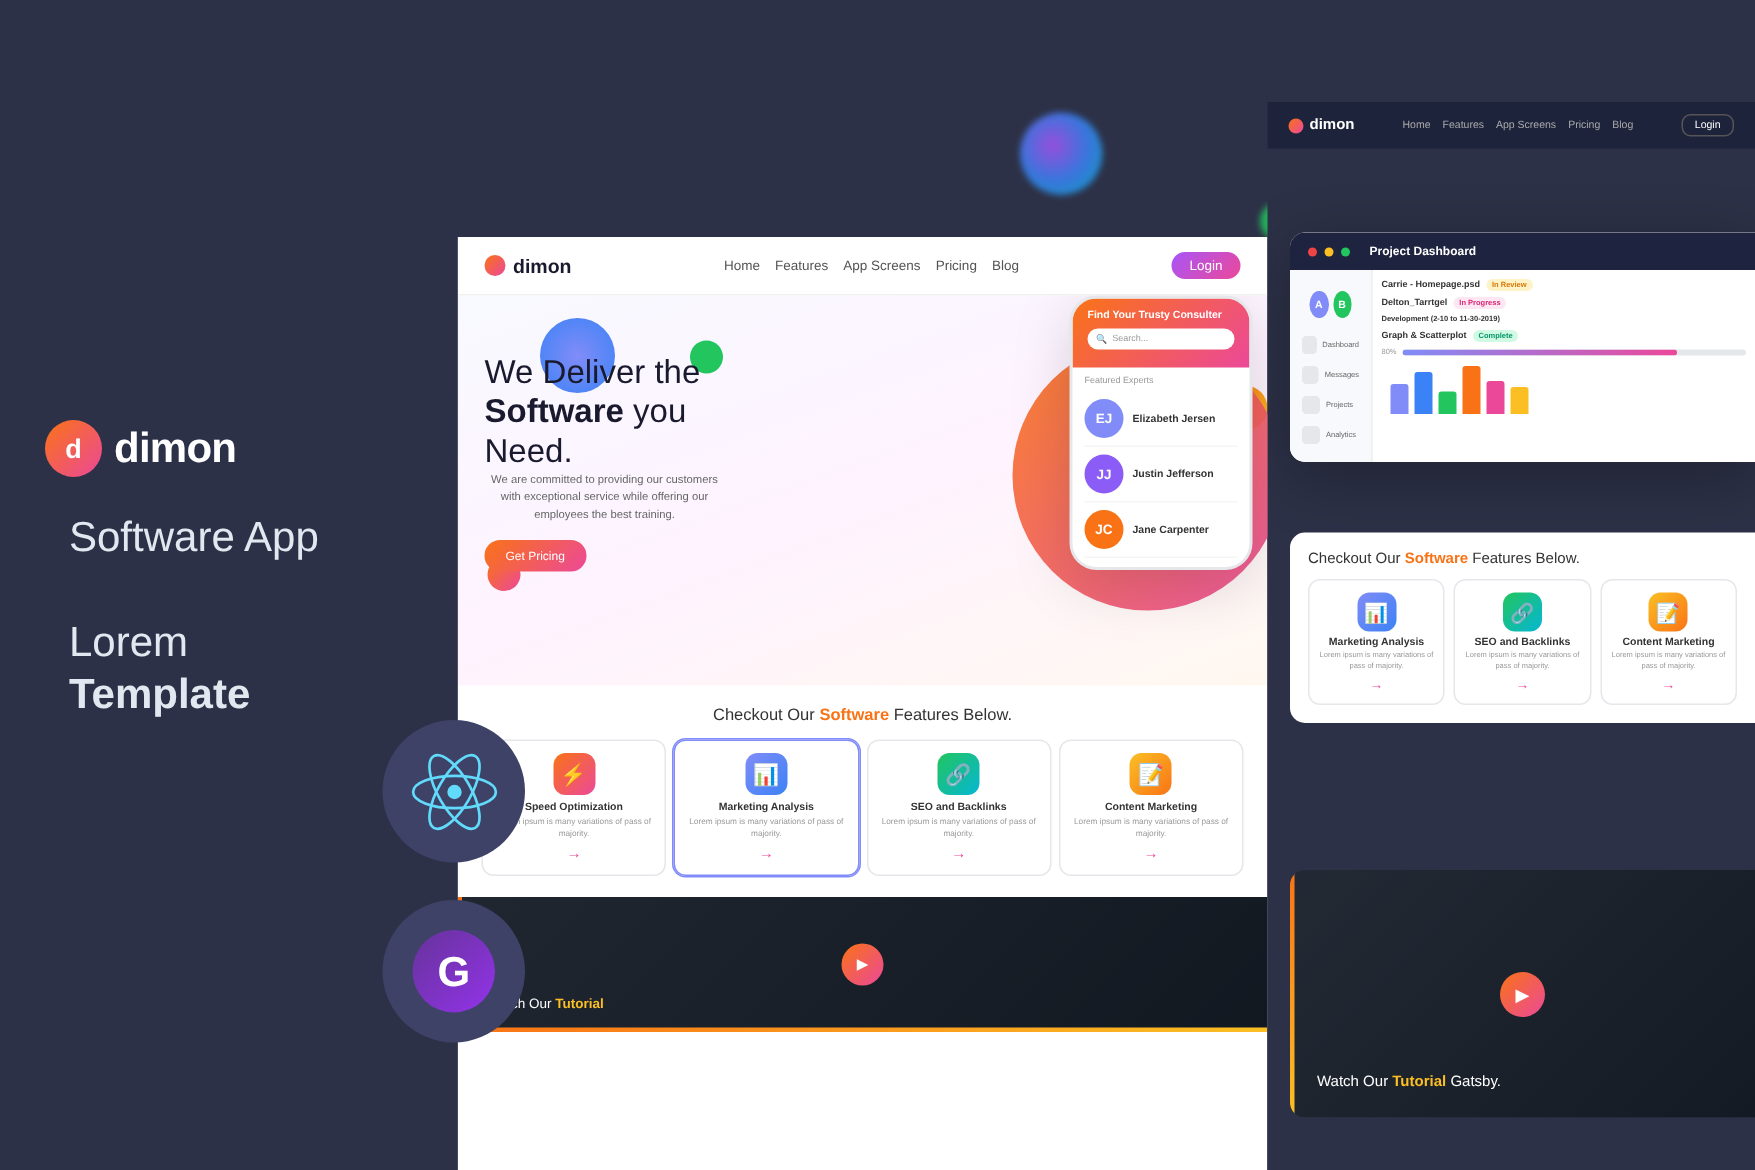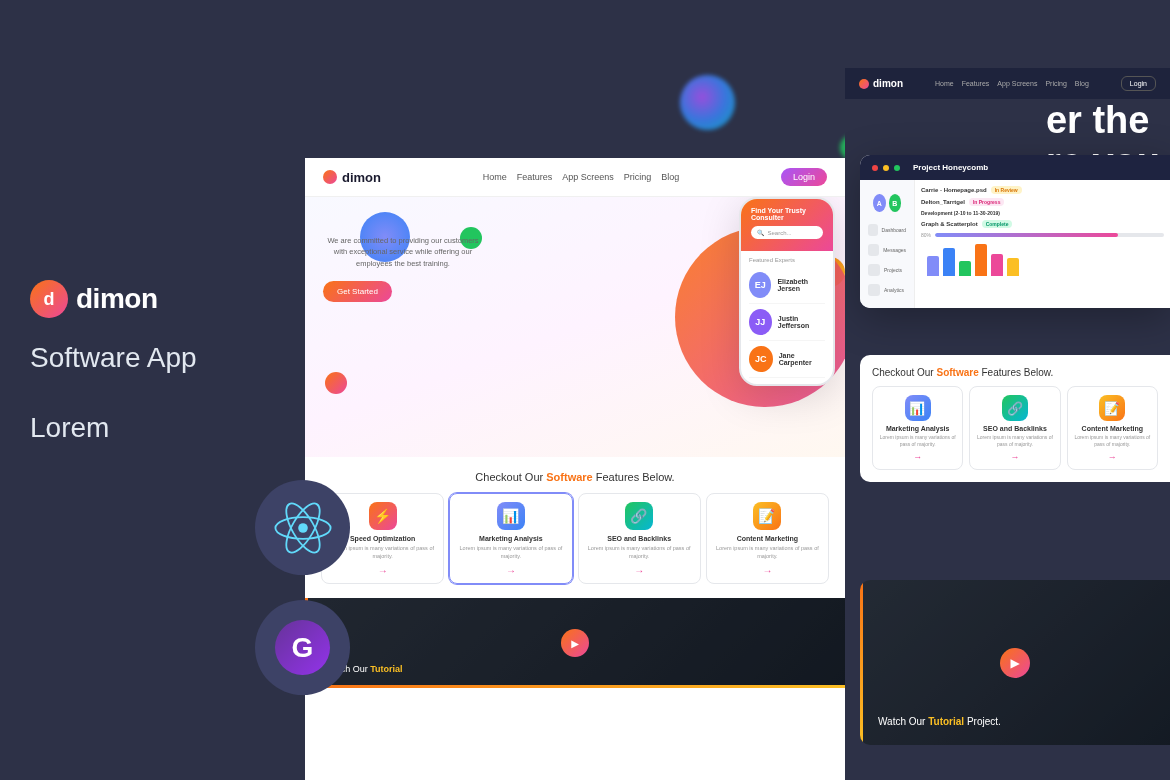--- a/index.html
+++ b/index.html
@@ -81,20 +81,21 @@
       font-size: 28px; font-weight: 700; color: white;
       letter-spacing: -0.5px;
     }
 
     .tagline {
       margin-top: 22px;
       color: #e2e8f0;
       font-size: 28px;
       font-weight: 400;
       line-height: 1.25;
+      margin-left: 16px;
     }
     .tagline strong {
       font-weight: 700;
     }
 
     
     .react-badge {
       position: absolute;
       bottom: 205px;
       left: 255px;
@@ -247,21 +248,21 @@
       padding: 6px 14px;
       font-size: 8px;
       cursor: pointer;
     }
 
     
     .phone-mockup {
       position: absolute;
       right: 10px;
       top: 0;
-      width: 96px;
+      width: 122px;
       background: white;
       border-radius: 18px;
       box-shadow: 0 10px 40px rgba(0,0,0,0.15);
       overflow: hidden;
       border: 2px solid #e5e7eb;
     }
     .phone-header {
       background: linear-gradient(135deg, #f97316, #ec4899);
       padding: 8px 10px 12px;
     }
@@ -648,20 +649,21 @@
   <div class="logo-area">
     <div class="logo-icon">
       <span>d</span>
     </div>
     <span class="logo-text">dimon</span>
   </div>
   <div class="tagline">
     <span>Software App</span><br>
     <br>
     <span>Lorem</span><br>
+    <strong><span>Template</span></strong>
   </div>
 </div>
 
 <div class="react-badge">
   <svg class="react-icon" viewBox="0 0 100 100" xmlns="http://www.w3.org/2000/svg">
     <circle cx="50" cy="50" r="8" fill="#61DAFB"></circle>
     <ellipse cx="50" cy="50" rx="46" ry="18" fill="none" stroke="#61DAFB" stroke-width="3"></ellipse>
     <ellipse cx="50" cy="50" rx="46" ry="18" fill="none" stroke="#61DAFB" stroke-width="3" transform="rotate(60 50 50)"></ellipse>
     <ellipse cx="50" cy="50" rx="46" ry="18" fill="none" stroke="#61DAFB" stroke-width="3" transform="rotate(120 50 50)"></ellipse>
   </svg>
@@ -690,22 +692,23 @@
     </div>
 
     <div class="hero-section">
       <div class="hero-blob-blue"></div>
       <div class="hero-blob-green"></div>
       <div class="hero-blob-pink"></div>
       <div class="hero-blob-orange"></div>
       <div class="hero-circle"></div>
 
       <div class="hero-text">
+        <h1>We Deliver the<br><strong>Software</strong> you<br>Need.</h1>
         <p>We are committed to providing our customers with exceptional service while offering our employees the best training.</p>
-        <button class="hero-cta">Get Started</button>
+        <button class="hero-cta">Get Pricing</button>
       </div>
 
       <div class="phone-mockup" style="z-index:3;">
         <div class="phone-header">
           <div class="phone-header-text">Find Your Trusty Consulter</div>
           <div class="phone-search">
             <span style="font-size:6px;">🔍</span>
             <span>Search...</span>
           </div>
         </div>
@@ -789,31 +792,27 @@
     <div class="tnp-links">
       <span class="tnp-link">Home</span>
       <span class="tnp-link">Features</span>
       <span class="tnp-link">App Screens</span>
       <span class="tnp-link">Pricing</span>
       <span class="tnp-link">Blog</span>
     </div>
     <button class="tnp-btn">Login</button>
   </div>
 
-  <div class="right-hero-text">
-    <span>er the</span><br>
-    <span>re you</span>
-  </div>
 
   <div class="dashboard-card">
     <div class="dash-header">
       <div class="dash-dot" style="background:#ef4444;"></div>
       <div class="dash-dot" style="background:#fbbf24;"></div>
       <div class="dash-dot" style="background:#22c55e;"></div>
-      <span class="dash-title">Project Honeycomb</span>
+      <span class="dash-title">Project Dashboard</span>
     </div>
     <div class="dash-body">
       <div class="dash-sidebar">
         <div class="dash-avatar-row">
           <div class="dash-avatar-sm" style="background:#818cf8;">A</div>
           <div class="dash-avatar-sm" style="background:#22c55e;">B</div>
         </div>
         <div class="dash-menu-item">
           <div class="dash-menu-icon"></div>
           <span style="font-size:5px;">Dashboard</span>
@@ -890,16 +889,16 @@
         <div class="fr-arrow">→</div>
       </div>
     </div>
   </div>
 
   <div class="video-right">
     <div class="video-right-overlay"></div>
     <div class="video-right-border"></div>
     <div class="video-right-play">▶</div>
     <div class="video-right-text">
-      <span>Watch Our </span><strong><span>Tutorial</span></strong><span> Project.</span>
+      <span>Watch Our </span><strong><span>Tutorial</span></strong><span> Gatsby.</span>
     </div>
   </div>
 </div>
 
 </body></html>

